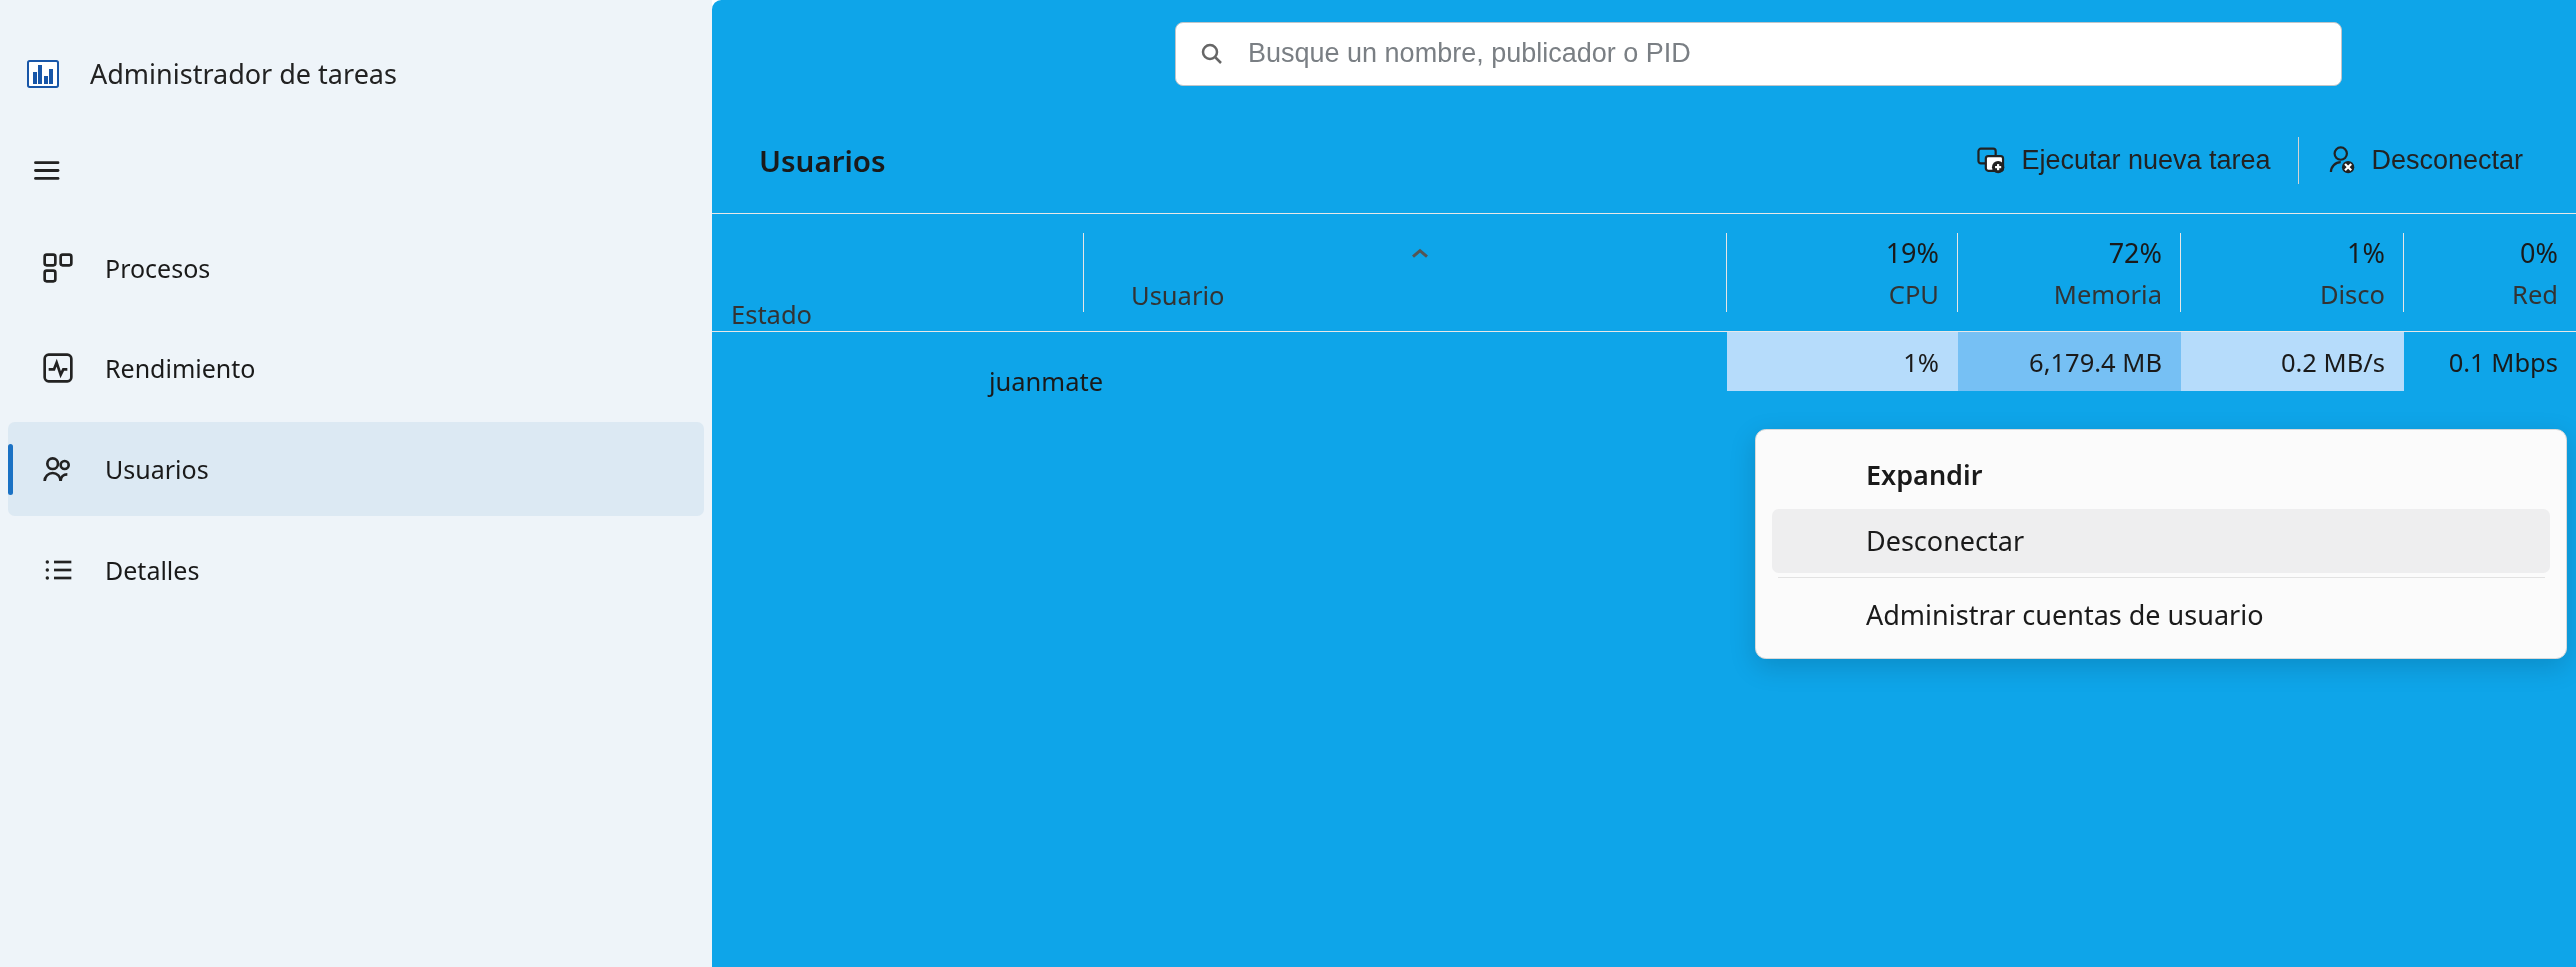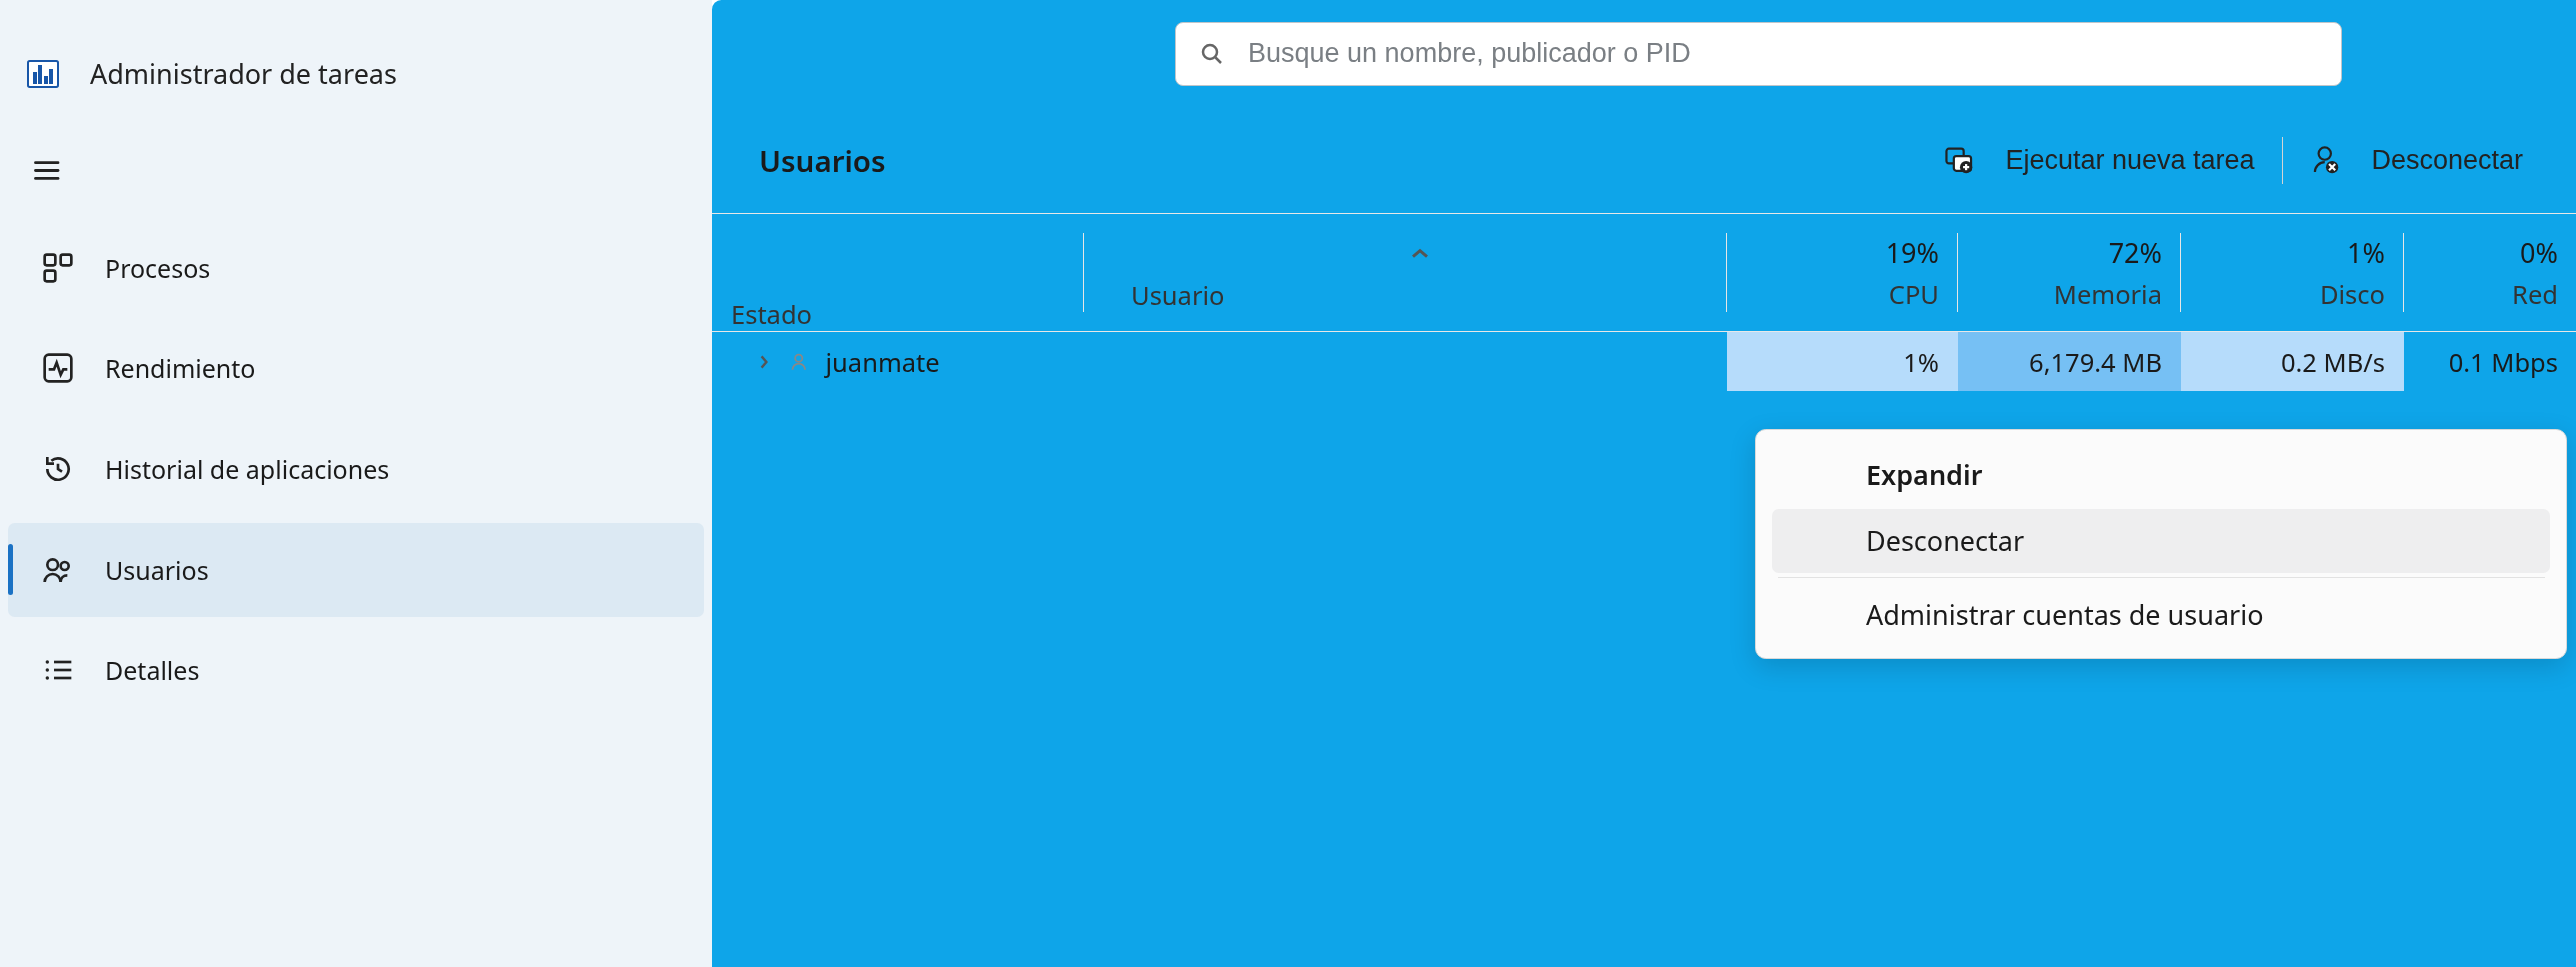--- a/index.html
+++ b/index.html
@@ -28,21 +28,21 @@
 
   .header-row { height:107px; display:flex; align-items:center; }
   .search-wrap { margin-left:463px; width:1167px; height:64px; border:1.3px solid #bfc5ca; border-radius:8px; background:#fff; display:flex; align-items:center; padding:0 24px; gap:24px; }
   .search-wrap svg { width:24px; height:24px; stroke:#666; stroke-width:2.5; fill:none; }
   .search-wrap input { border:none; outline:none; font-size:27px; flex:1; background:transparent; color:#333; }
   .search-wrap input::placeholder { color:#7a7f84; }
 
   .toolbar { height:107px; display:flex; align-items:center; padding:0 27px; border-bottom:1.3px solid #e8e8e8; }
   .page-title { font-size:29.5px; font-weight:600; padding-left:20px; }
   .toolbar-spacer { flex:1; }
-  .tool-btn { display:flex; align-items:center; gap:32px; font-size:27px; padding:0 27px; height:100%; border:none; background:none; color:#222; cursor:pointer; }
+  .tool-btn { display:flex; align-items:center; gap:16px; font-size:27px; padding:0 27px; height:100%; border:none; background:none; color:#222; cursor:pointer; }
   .tool-btn svg { width:29.5px; height:29.5px; }
   .tool-sep { width:1.3px; height:47px; background:#d4d4d4; }
 
   .table { display:flex; flex-direction:column; font-size:25.5px; }
   .thead { display:flex; height:118px; border-bottom:1.3px solid #e8e8e8; }
   .th { display:flex; flex-direction:column; justify-content:center; padding:0 19px; position:relative; }
   .th.right { align-items:flex-end; }
   .th-pct { font-size:27px; }
   .th-label { font-size:25.5px; color:#333; margin-top:5.4px; }
   .th-sep { position:absolute; right:0; top:19px; bottom:19px; width:1.3px; background:#e6e6e6; }
@@ -55,21 +55,21 @@
   .col-mem   { width:223px; flex:0 0 223px; }
   .col-disk  { width:223px; flex:0 0 223px; }
   .col-net   { width:173px; flex:0 0 173px; }
 
   .tr { display:flex; height:59px; align-items:stretch; }
   .td { display:flex; align-items:center; padding:0 19px; }
   .td.right { justify-content:flex-end; }
   .td.hl-light { background:#b6dcfb; }
   .td.hl-dark { background:#76c0f4; }
 
-  .user-cell { gap:16px; padding-left:44px; }
+  .user-cell { gap:16px; padding-left:44px;flex-direction:column; }
   .user-cell svg.chev { width:16px; height:16px; stroke:#555; stroke-width:3; fill:none; }
   .user-cell svg.person { width:21.5px; height:21.5px; }
 
   .context-menu { position:absolute; left:1043px; top:429px; width:812px; background:#fbfbfb; border:0.7px solid #d9d9d9; border-radius:10.7px; box-shadow:0 8px 27px rgba(0,0,0,.15); padding:9.4px 0; z-index:50; }
   .menu-item { height:64px; display:flex; align-items:center; padding:0 32px 0 94px; font-size:27px; margin:2.7px 16px; border-radius:6.7px; }
   .menu-item.bold { font-weight:600; padding-left:94px; }
   .menu-item.hover { background:#eeeeef; }
   .menu-sep { height:1.3px; background:#e2e2e2; margin:4px 21.5px; }
 </style>
 </head>
@@ -106,30 +106,20 @@
       <span>Procesos</span>
     </div>
     <div class="nav-item">
       <div class="nav-icon">
           <svg viewBox="0 0 24 24">
             <rect x="2" y="2" width="20" height="20" rx="3"></rect>
             <polyline points="5,13 9,13 11,8 14,17 16,13 19,13"></polyline>
           </svg>
         </div>
       <span>Rendimiento</span>
-    </div>
-    <div class="nav-item">
-      <div class="nav-icon">
-          <svg viewBox="0 0 24 24">
-            <path d="M4 12a8 8 0 1 0 3-6.2"></path>
-            <polyline points="4,3 4,8 9,8"></polyline>
-            <polyline points="12,8 12,12 15,14"></polyline>
-          </svg>
-        </div>
-      <span>Historial de aplicaciones</span>
     </div>
     <div class="nav-item selected">
       <div class="nav-icon">
           <svg viewBox="0 0 24 24">
             <circle cx="8" cy="8" r="4"></circle>
             <circle cx="17" cy="9" r="3"></circle>
             <path d="M2 21c0-3.3 2.7-6 6-6s6 2.7 6 6"></path>
             <path d="M14 21c0-2.8 2-5 5-5"></path>
           </svg>
         </div>

